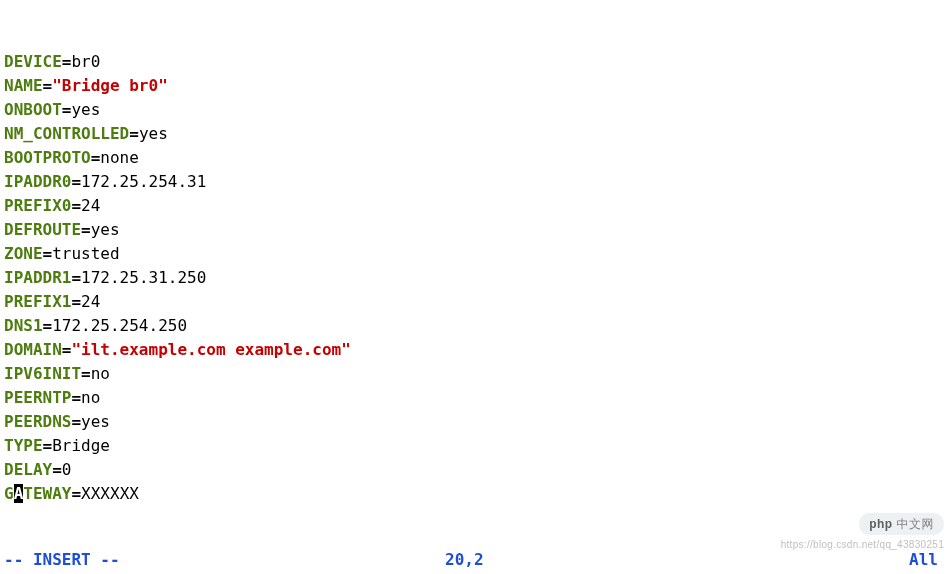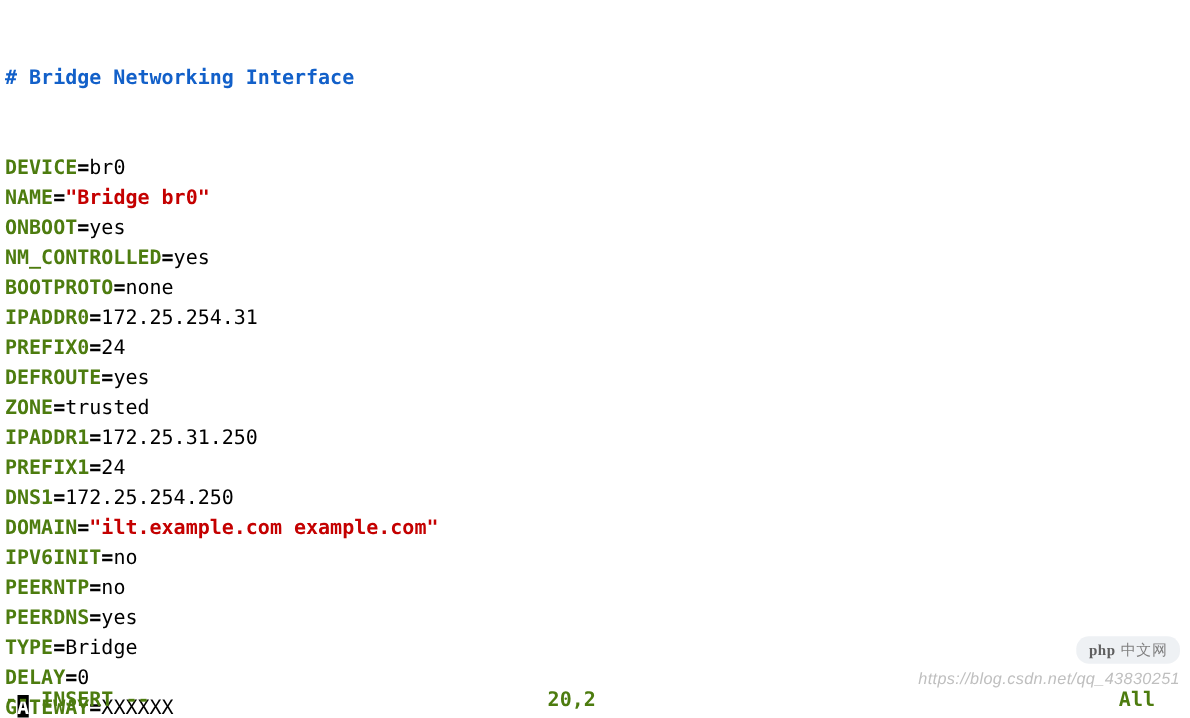--- a/index.html
+++ b/index.html
@@ -30,26 +30,26 @@
       color: #fff;
     }
     .status-bar {
       position: absolute;
       bottom: 2px;
       left: 4px;
       right: 4px;
       display: flex;
       justify-content: space-between;
       font-weight: bold;
-      color: #4d7c0f;
+      color: #1d4ed8;
       align-items: flex-end;
     }
     .status-left { flex: 0 0 auto; }
     .status-mid { flex: 0 0 auto; margin-right: 100px;}
-    .status-right { flex: 0 0 auto; margin-right: 24px;}
+    .status-right { flex: 0 0 auto; margin-right: 10px;}
     .watermark-wrap {
       position: absolute;
       right: 8px;
       bottom: 22px;
       display: flex;
       flex-direction: column;
       align-items: flex-end;
       gap: 0;
       pointer-events: none;
     }
@@ -57,36 +57,34 @@
       font-size: 12px;
       background: #eceff3;
       border-radius: 10px;
       padding: 2px 10px;
       color: #6b6b6b;
       font-weight: normal;
       letter-spacing: .5px;
       opacity: .85;
       font-family: sans-serif;
     }
-    .php-logo b { color: #444; font-family: Liberation Serif, serif; }
+    .php-logo b { color: #444; }
     .csdn-wm {
-      font-size: 13px;
+      font-size: 10px;
       color: #bfbfbf;
       font-weight: normal;
       letter-spacing: .3px;
       font-family: sans-serif;
       margin-top: 2px;
-      font-style: italic;
     }
   </style>
 </head>
 <body>
 
 <div class="editor">
-  <span class="line comment"># Bridge Networking Interface</span>
   <div id="code-lines"><span class="line"><span class="key">DEVICE</span><span class="eq">=</span><span class="val">br0</span></span><span class="line"><span class="key">NAME</span><span class="eq">=</span><span class="string">"Bridge br0"</span></span><span class="line"><span class="key">ONBOOT</span><span class="eq">=</span><span class="val">yes</span></span><span class="line"><span class="key">NM_CONTROLLED</span><span class="eq">=</span><span class="val">yes</span></span><span class="line"><span class="key">BOOTPROTO</span><span class="eq">=</span><span class="val">none</span></span><span class="line"><span class="key">IPADDR0</span><span class="eq">=</span><span class="val">172.25.254.31</span></span><span class="line"><span class="key">PREFIX0</span><span class="eq">=</span><span class="val">24</span></span><span class="line"><span class="key">DEFROUTE</span><span class="eq">=</span><span class="val">yes</span></span><span class="line"><span class="key">ZONE</span><span class="eq">=</span><span class="val">trusted</span></span><span class="line"><span class="key">IPADDR1</span><span class="eq">=</span><span class="val">172.25.31.250</span></span><span class="line"><span class="key">PREFIX1</span><span class="eq">=</span><span class="val">24</span></span><span class="line"><span class="key">DNS1</span><span class="eq">=</span><span class="val">172.25.254.250</span></span><span class="line"><span class="key">DOMAIN</span><span class="eq">=</span><span class="string">"ilt.example.com example.com"</span></span><span class="line"><span class="key">IPV6INIT</span><span class="eq">=</span><span class="val">no</span></span><span class="line"><span class="key">PEERNTP</span><span class="eq">=</span><span class="val">no</span></span><span class="line"><span class="key">PEERDNS</span><span class="eq">=</span><span class="val">yes</span></span><span class="line"><span class="key">TYPE</span><span class="eq">=</span><span class="val">Bridge</span></span><span class="line"><span class="key">DELAY</span><span class="eq">=</span><span class="val">0</span></span><span class="line"><span class="key">G</span><span class="cursor">A</span><span class="key">TEWAY</span><span class="eq">=</span><span class="val">XXXXXX</span></span></div>
   
 </div>
 
 <div class="status-bar">
   <span class="status-left">-- INSERT --</span>
   <span class="status-mid">20,2</span>
   <span class="status-right">All</span>
 </div>
 

